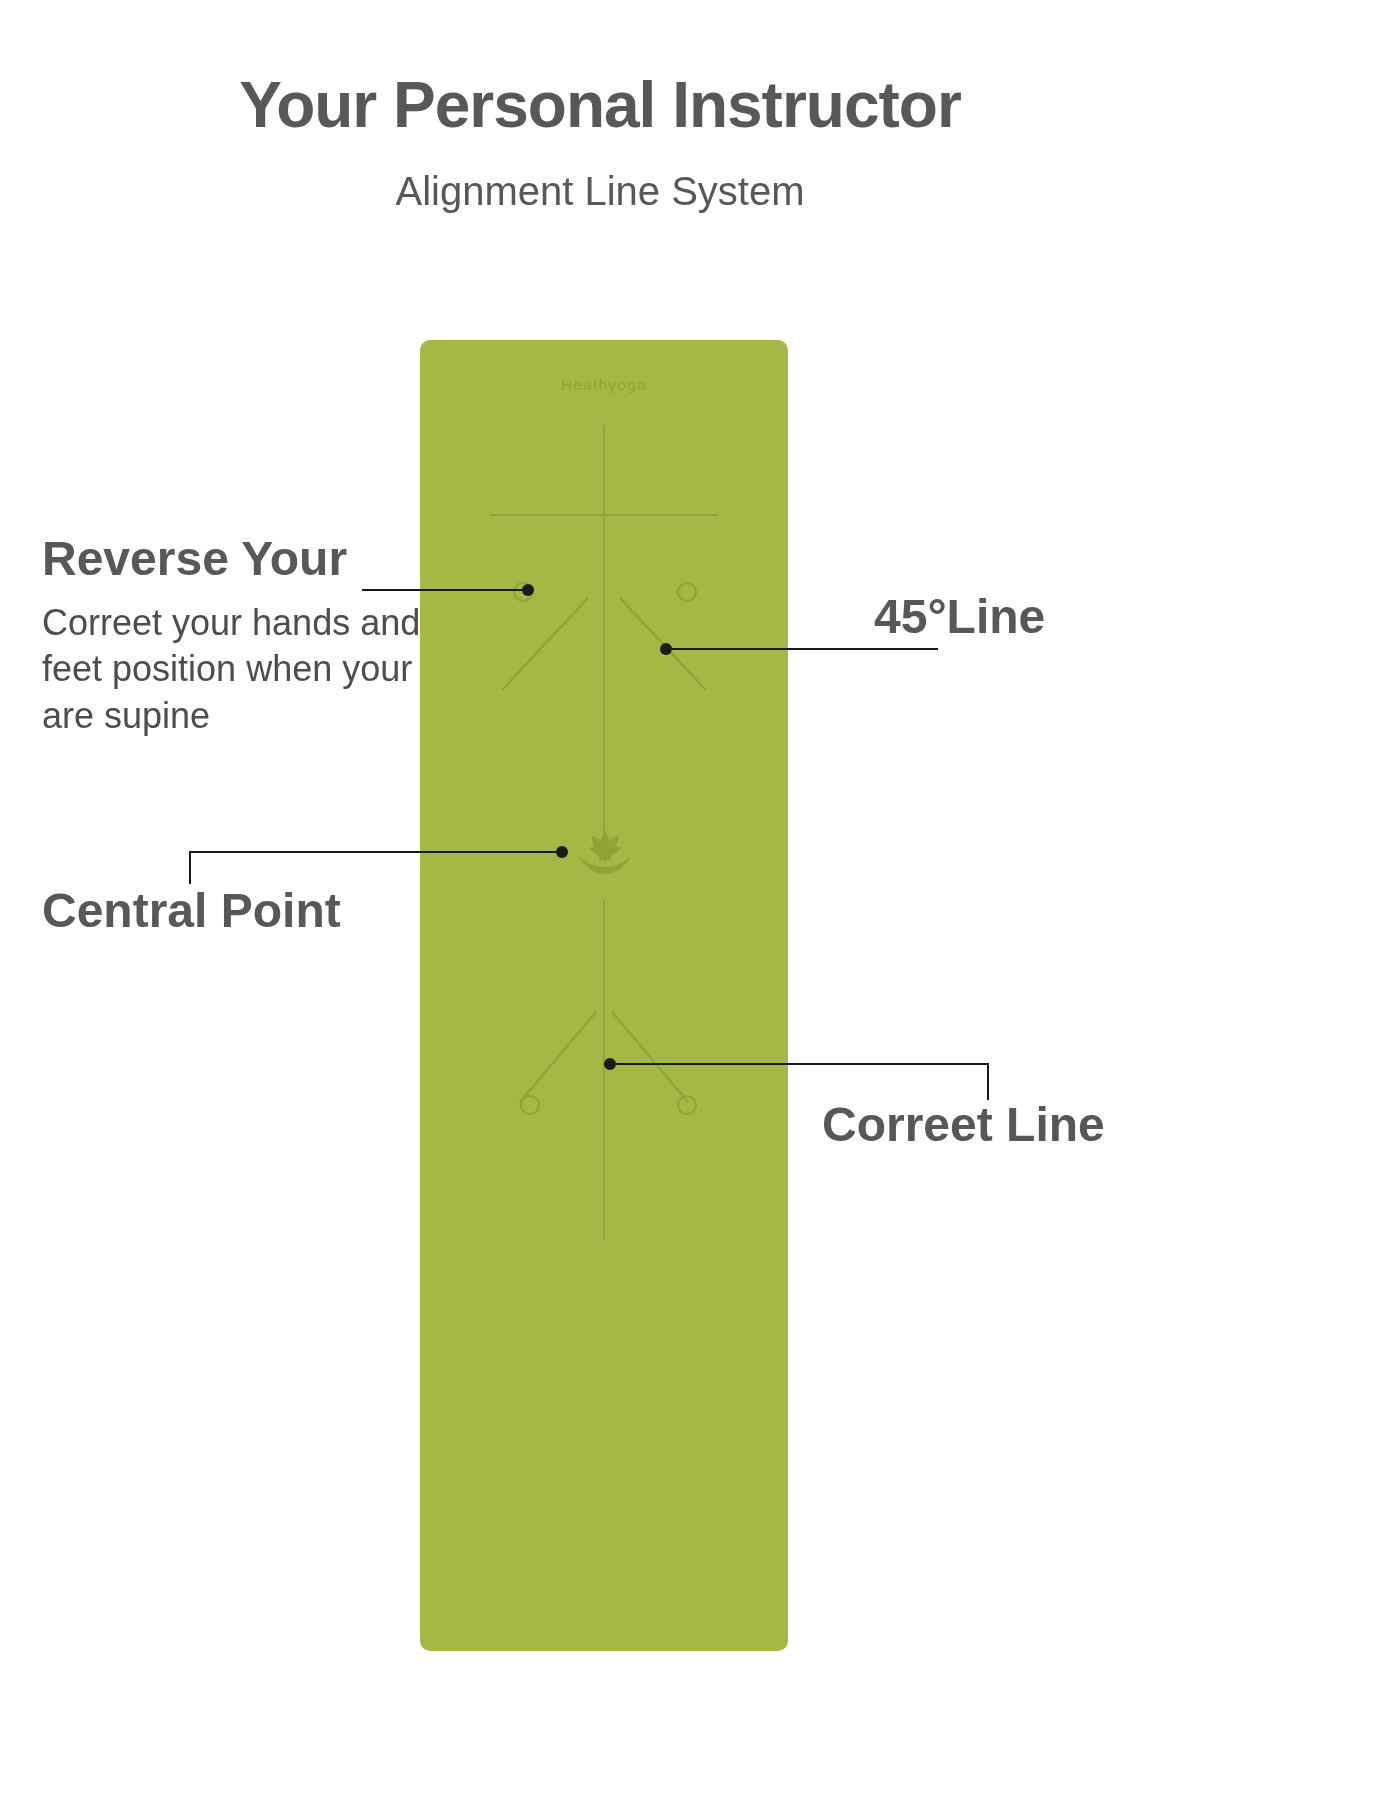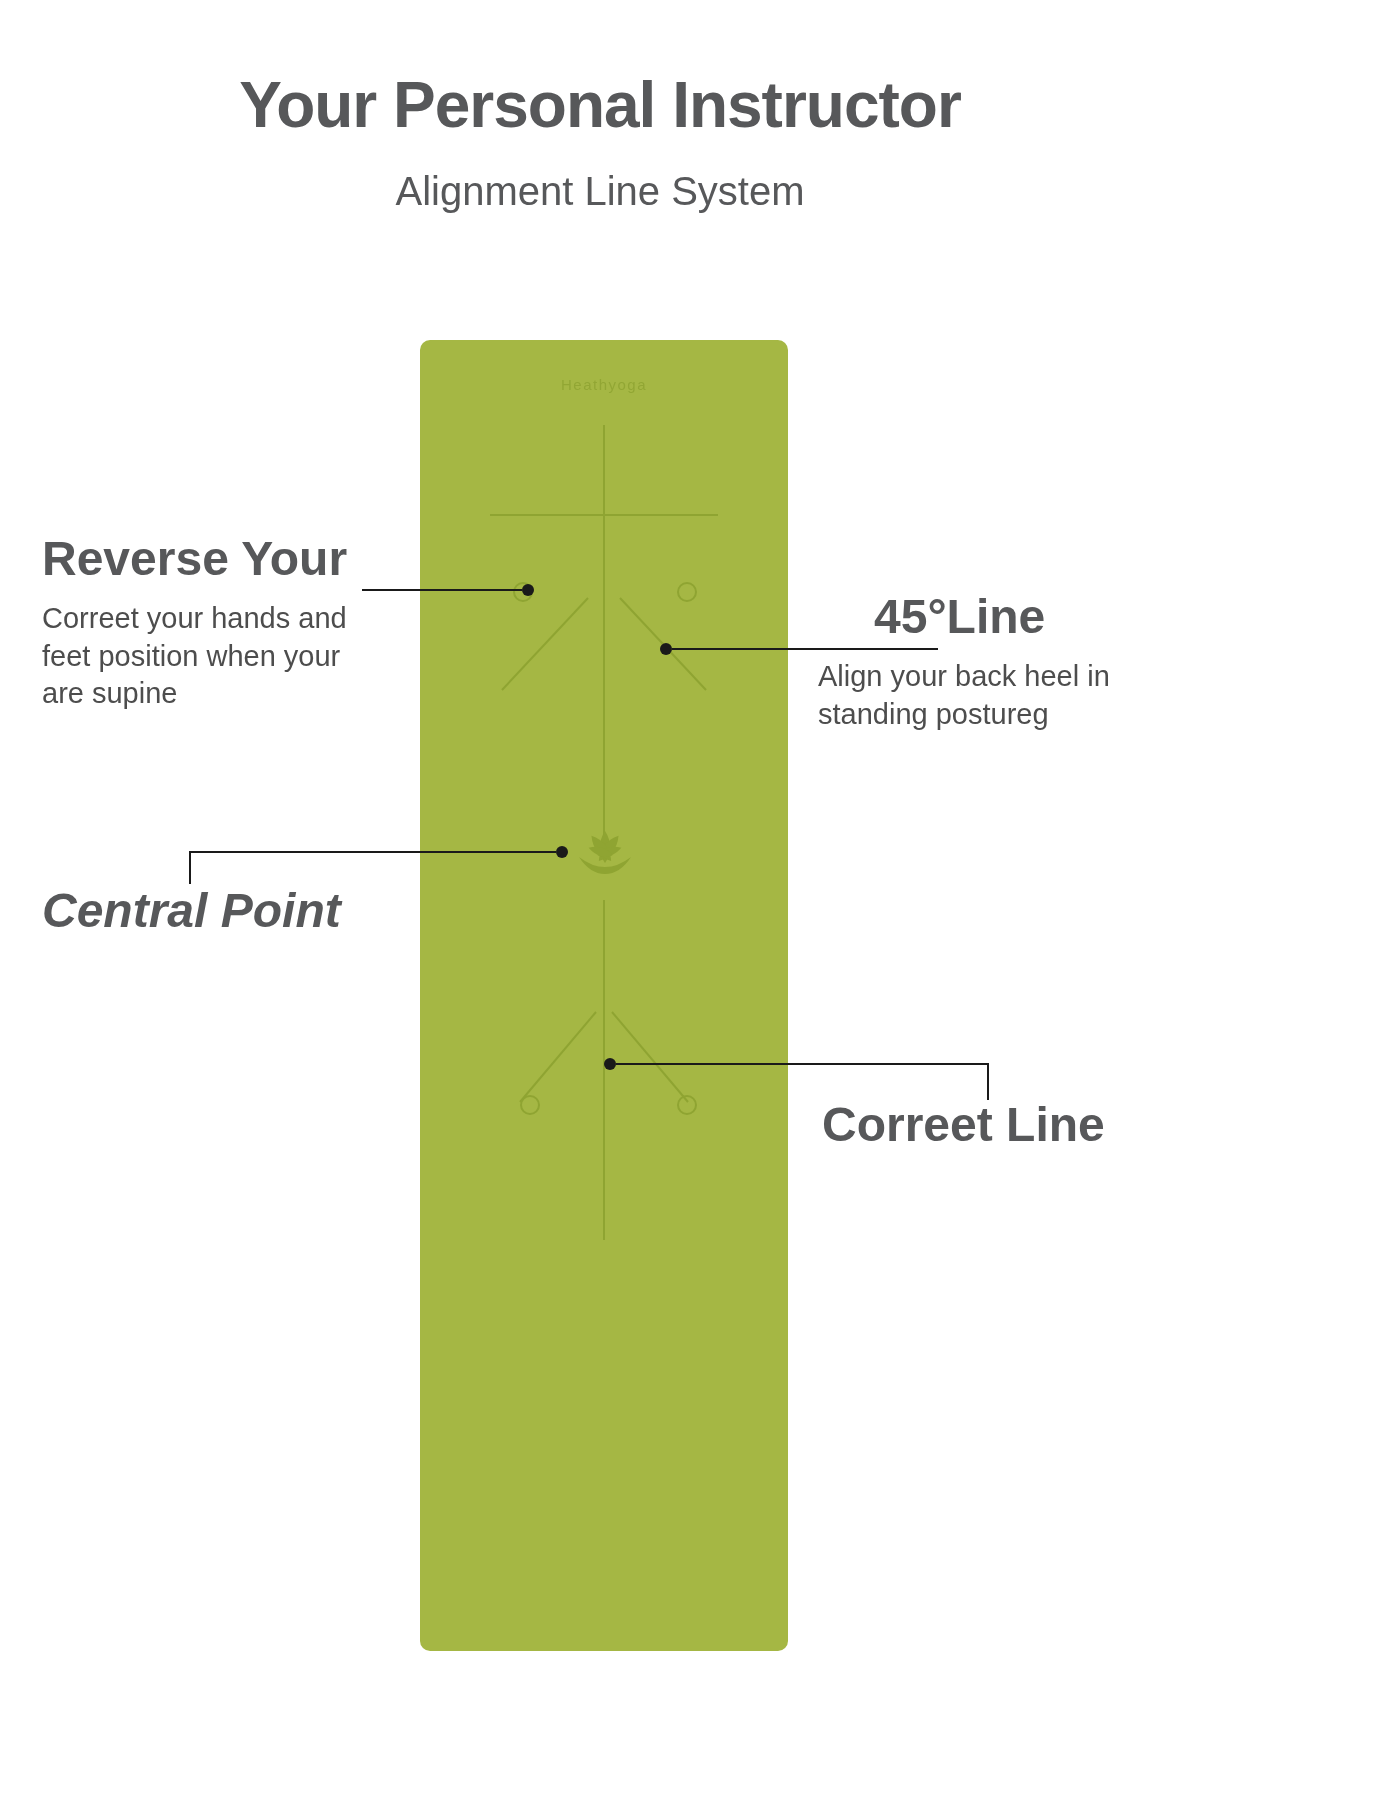--- a/index.html
+++ b/index.html
@@ -52,27 +52,27 @@
   .overlay .lines line,.overlay .lines polyline{stroke:var(--callout);}
   .overlay .dots circle{fill:var(--callout);}
   
   .callout{position:absolute;}
   .callout-heading{
     font-size:48px;font-weight:700;color:var(--heading);
     line-height:1.05;white-space:nowrap;
   }
   .callout-body{
     margin-top:16px;
-    font-size:29px;color:var(--body-text);
+    font-size:36px;color:var(--body-text);
     line-height:1.28;white-space:pre-line;
   }
   #co-reverse{left:42px;top:534px;}
   #co-45{left:818px;top:592px;}
   #co-45 .callout-heading{margin-left:56px;}
-  #co-central-point{left:42px;top:886px;font-style:italic;}
+  #co-central-point{left:42px;top:886px;}
   #co-central-line{left:822px;top:1100px;}
 </style>
 </head>
 <body>
 
 <div class="stage">
 
   <div class="mat">
     <svg viewBox="0 0 368 1311" width="368" height="1311">
       <text class="mat-brand" x="184" y="50" text-anchor="middle" font-size="15" letter-spacing="1.5">Heathyoga</text>
@@ -130,22 +130,20 @@
 
   <div class="callout" id="co-reverse">
     <div class="callout-heading">Reverse Your</div>
     <div class="callout-body">Correet your hands and
 feet position when your
 are supine</div>
   </div>
 
   <div class="callout" id="co-45">
     <div class="callout-heading">45°Line</div>
-    <div class="callout-body">Align your back heel in
-standing postureg</div>
   </div>
 
   <div class="callout" id="co-central-point">
     <div class="callout-heading">Central Point</div>
   </div>
 
   <div class="callout" id="co-central-line">
     <div class="callout-heading">Correet Line</div>
   </div>
 

